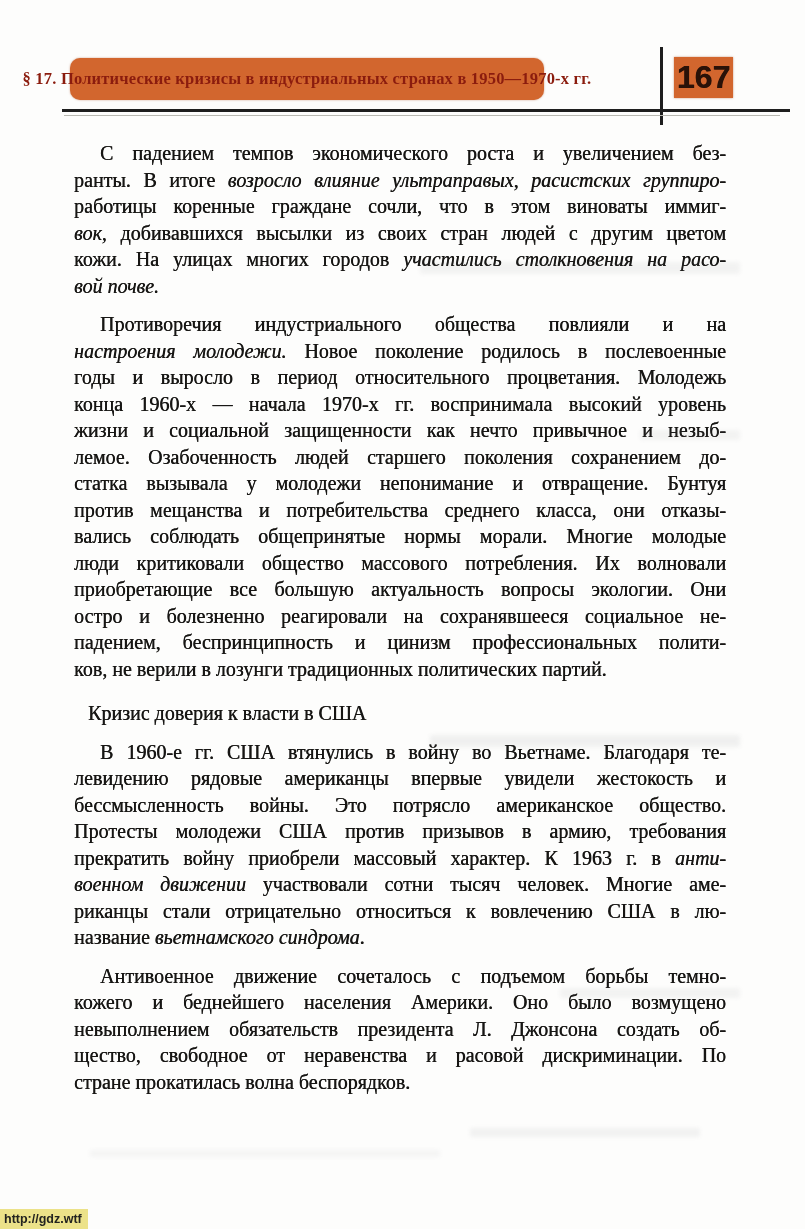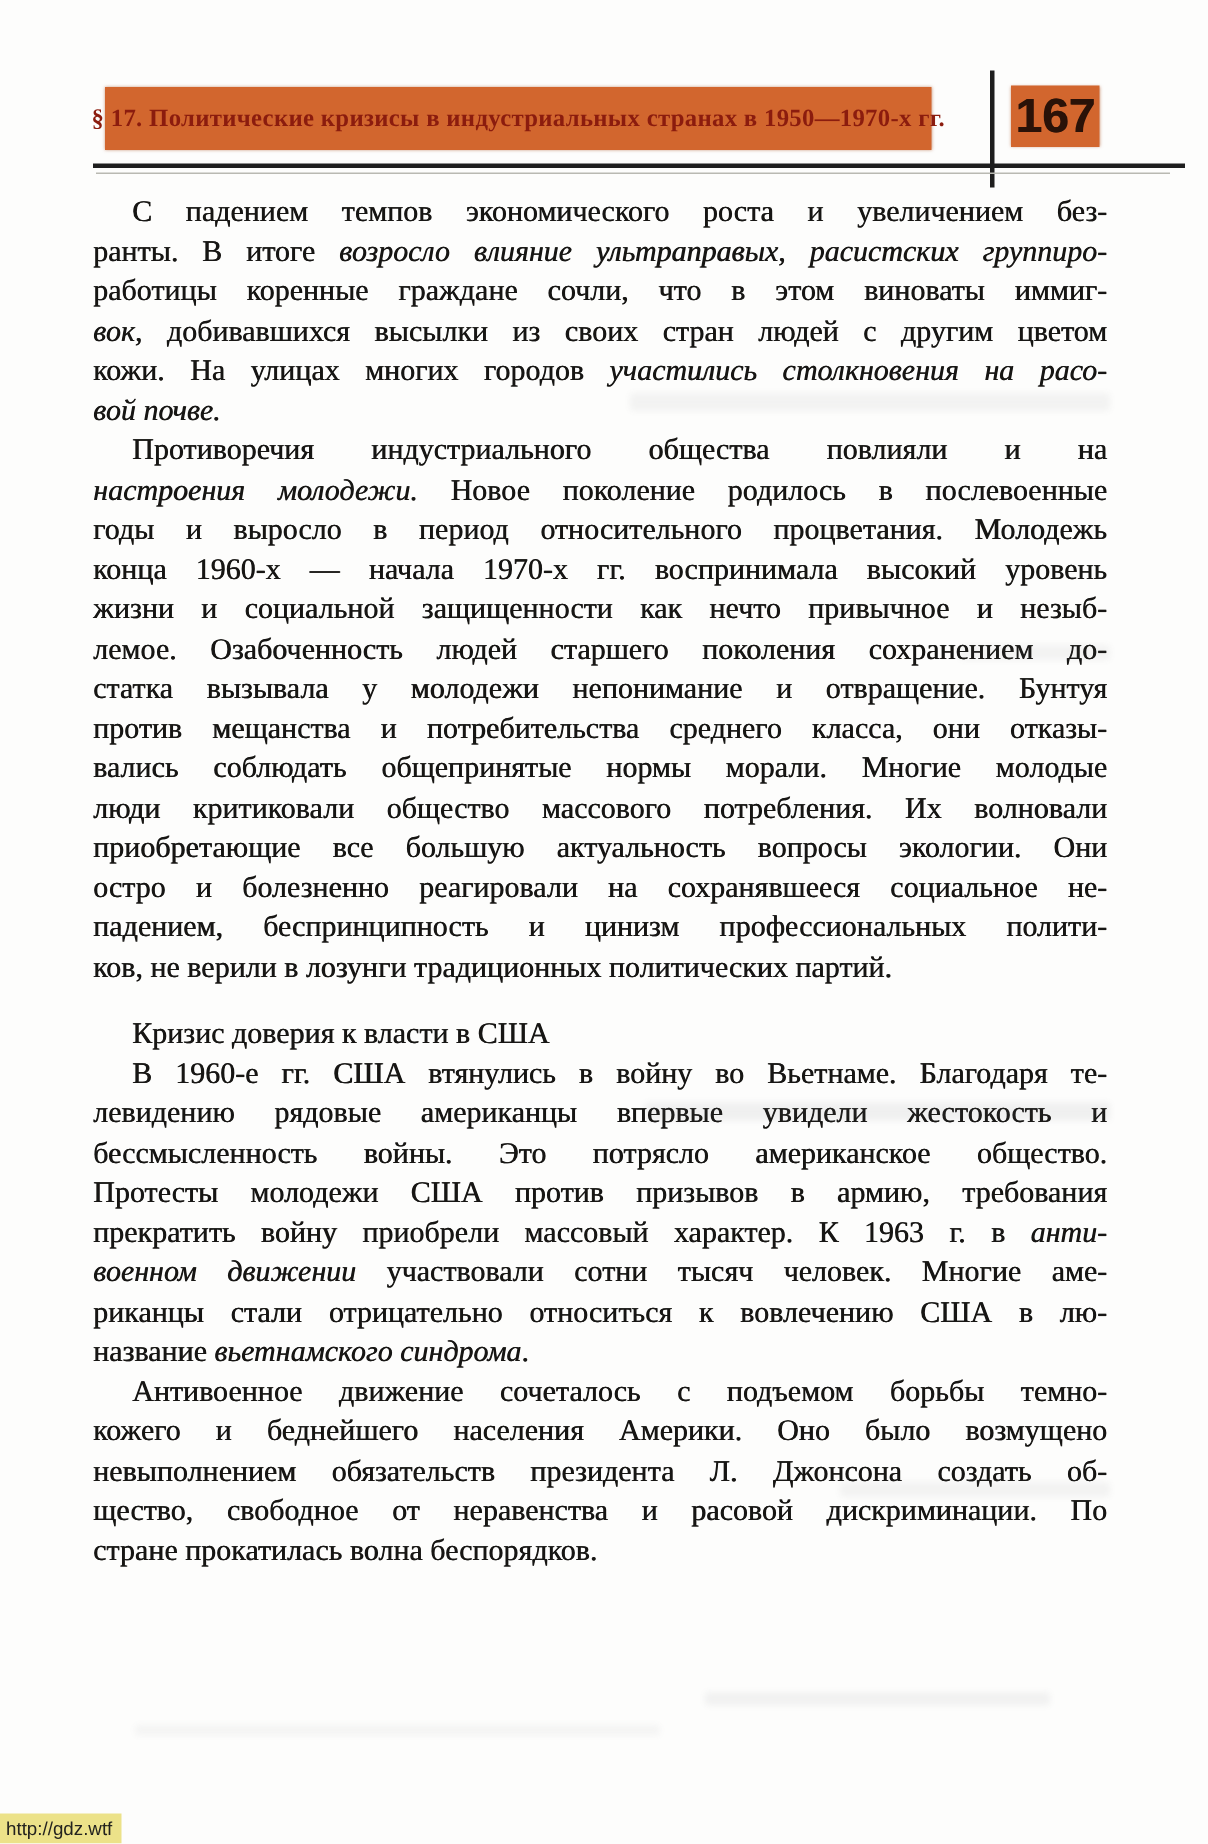--- a/index.html
+++ b/index.html
@@ -7,24 +7,25 @@
     width: 805px; height: 1229px;
     background: #fdfdfc;
     position: relative;
     overflow: hidden;
     font-family: "Liberation Serif", serif;
   }
   .page { position: absolute; inset: 0; }
 
   
   .chapter-bar {
-    position: absolute; left: 70px; top: 58px; width: 551px; height: 42px;
+    position: absolute; left: 70px; top: 58px; width: 474px; height: 42px;
     background: var(--accent_orange, #d2662e);
     display: flex; align-items: center; justify-content: center;
     box-shadow: 0 0 2px rgba(160,60,10,.5);
+    border-radius: 10px;
   }
   .chapter-bar .title {
     font-family: "Liberation Serif", serif;
     font-weight: bold; font-size: 16.5px; line-height: 1;
     color: var(--title_maroon, #8b1c0e);
     letter-spacing: .2px;
     white-space: nowrap;
   }
   .page-num-box {
     position: absolute; left: 674px; top: 57px; width: 59px; height: 41px;
@@ -50,21 +51,21 @@
     background: #b9b9b2;
   }
 
   
   .text-area {
     position: absolute; left: 62px; top: 128px; width: 676px;
     font-size: 20px; line-height: 26.5px;
     color: var(--ink, #171614);
     text-shadow: .35px 0 0 currentColor; 
   }
-  .para { margin: 0; }
+  .para { margin: 12px; }
   .line { text-align: justify; text-align-last: justify; }
   .line.last { text-align-last: left; }
   .line.first { padding-left: 26px; }
   .it { font-style: italic; }
   .section-heading {
     font-size: 20px; line-height: 26.5px; font-weight: normal;
     margin: 18px 0 0 0; padding-left: 26px;
     color: var(--ink, #171614);
   }
 
@@ -74,21 +75,21 @@
   .s2 { left: 640px; top: 430px;  width: 100px; height: 10px; }
   .s3 { left: 430px; top: 735px; width: 310px; height: 12px; opacity: .09; }
   .s4 { left: 560px; top: 988px; width: 180px; height: 10px; }
   .s5 { left: 470px; top: 1128px; width: 230px; height: 9px; opacity: .08; }
   .s6 { left: 90px;  top: 1150px; width: 350px; height: 7px; opacity: .06; }
 
   
   .watermark {
     position: absolute; left: 0; top: 1209px; height: 20px;
     background: var(--watermark_yellow, #ece289);
-    display: flex; align-items: center; padding: 0 6px 0 4px;
+    display: flex; align-items: center; padding: 0 6px 0 4px; font-weight: bold;
   }
   .watermark span {
     font-family: "Liberation Sans", sans-serif;
     font-size: 12.5px; color: #23231f; white-space: nowrap;
   }
 </style>
 </head>
 <body>
 
 <div class="page">

